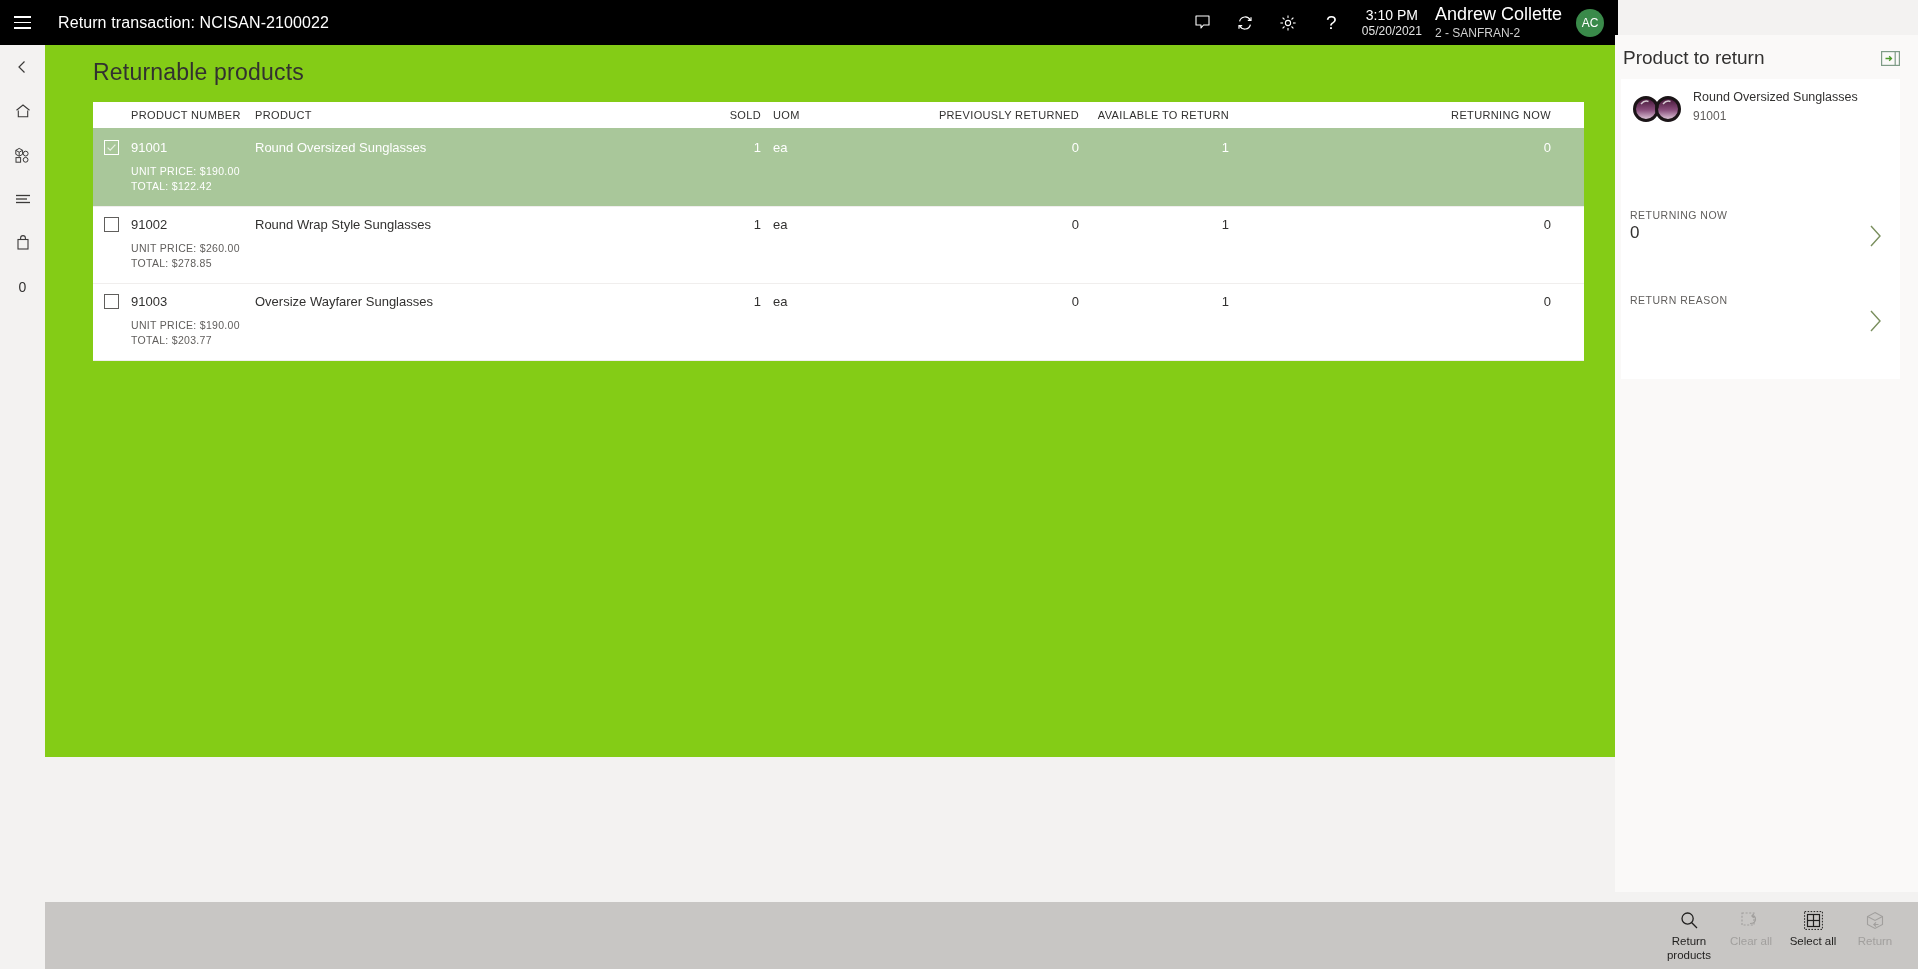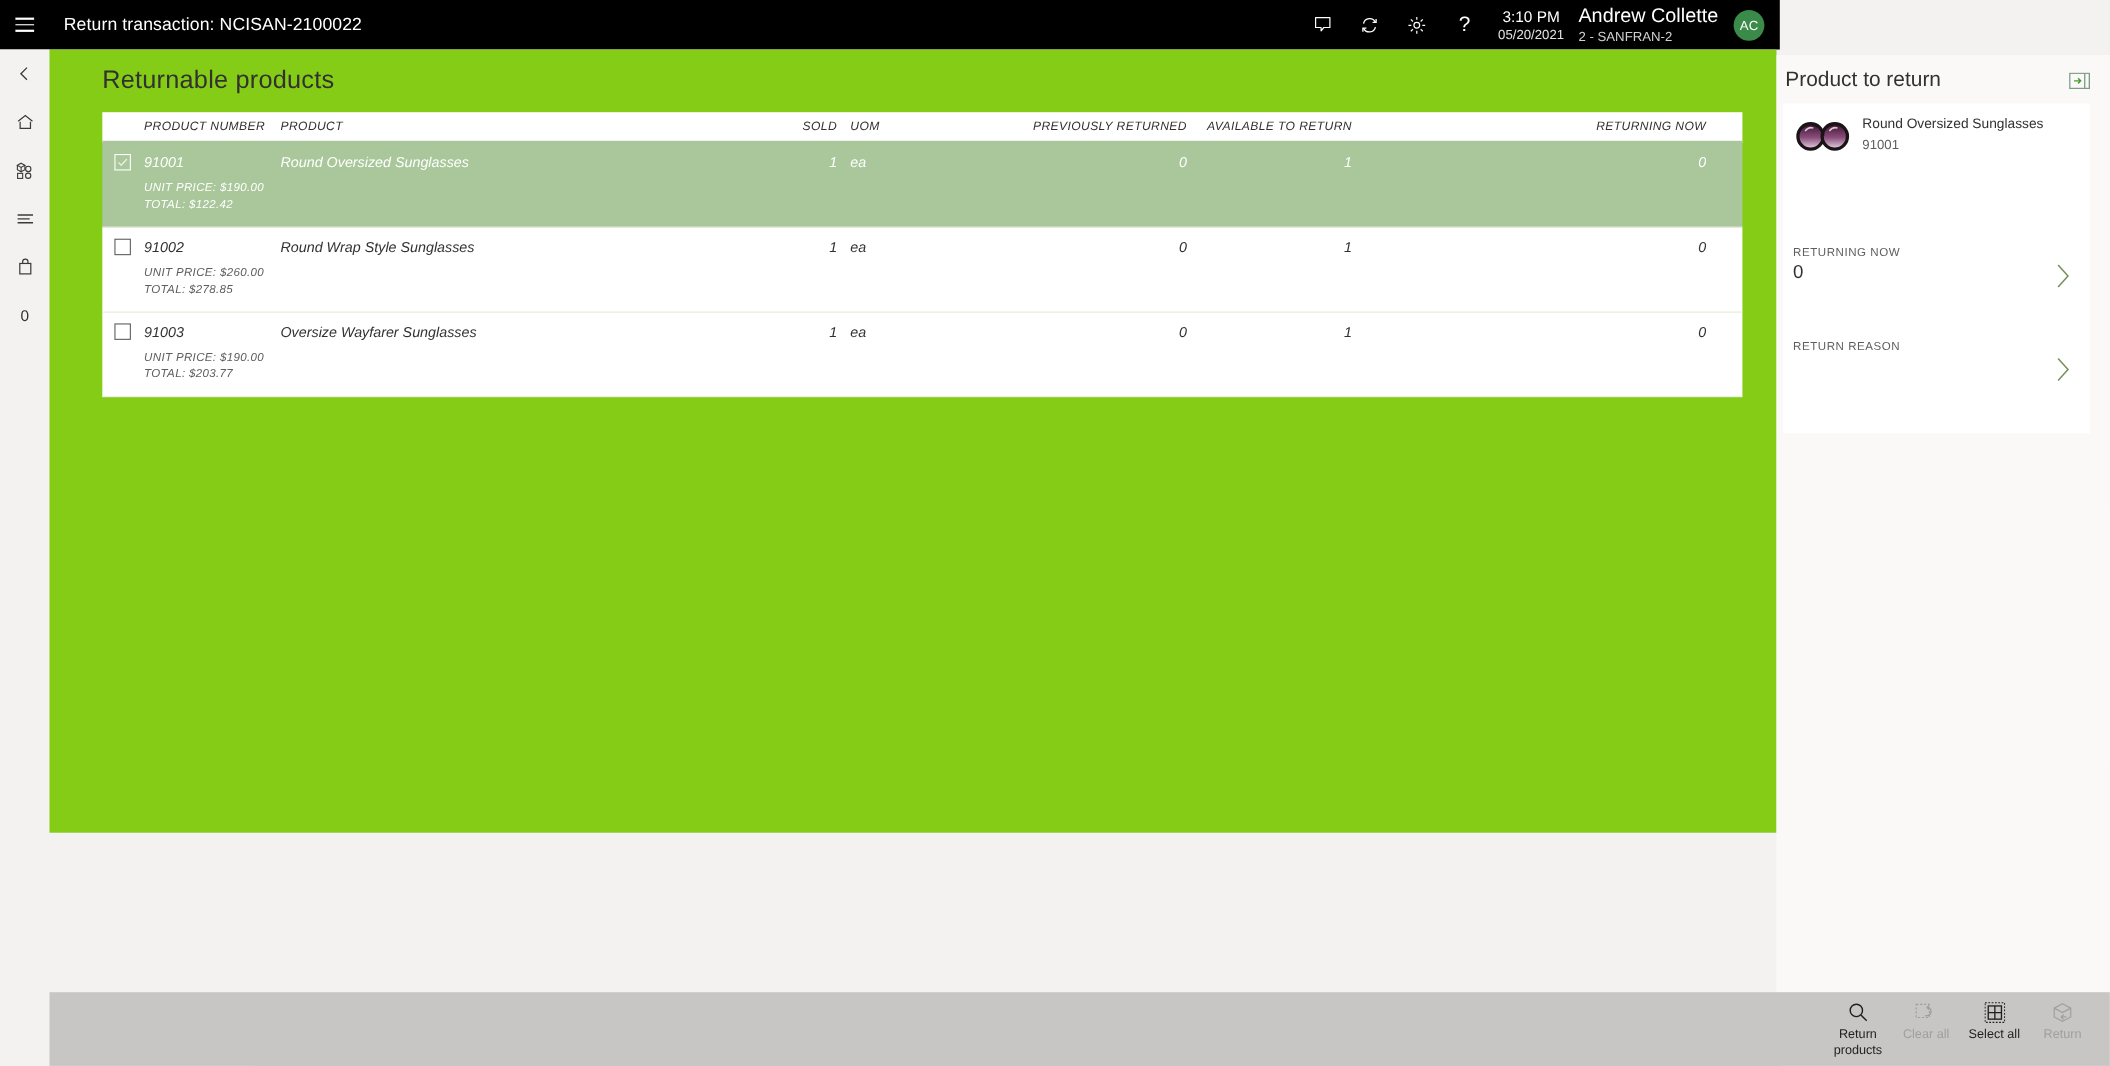--- a/index.html
+++ b/index.html
@@ -76,21 +76,21 @@
   
   .main {
     position: absolute; left: 45px; top: 45px; width: 1570px; height: 712px;
     background: #84cc16;
   }
   .page-title {
     font-size: 23px; font-weight: 400; color: #323130;
     padding: 14px 0 14px 48px; letter-spacing: .2px;
   }
 
-  .table { position: absolute; left: 48px; top: 57px; width: 1491px; font-style: italic; }
+  .table { position: absolute; left: 48px; top: 57px; width: 1491px; }
   .thead {
     display: flex; align-items: center; height: 28px; background: #ffffff;
     border-bottom: 2px solid #a9c79a; font-size: 11px; color: #323130;
     letter-spacing: .35px;
   }
   .thead .th { white-space: nowrap; }
 
   .col-check   { width: 38px; flex: none; }
   .col-number  { width: 124px; flex: none; }
   .col-product { width: 430px; flex: none; }
@@ -114,21 +114,21 @@
   .cbox {
     width: 15px; height: 15px; border: 1px solid #605e5c; background: transparent;
     display: flex; align-items: center; justify-content: center;
     margin-left: 11px; cursor: pointer;
   }
   .row.selected .cbox { border-color: #ffffff; }
   .cbox svg { display: block; }
 
   
   .rpanel {
-    position: absolute; left: 1615px; top: 50px; width: 303px; height: 857px;
+    position: absolute; left: 1615px; top: 35px; width: 303px; height: 857px;
     background: #faf9f8;
   }
   .rpanel-head {
     display: flex; align-items: center; justify-content: space-between;
     padding: 12px 18px 10px 8px;
   }
   .rpanel-title { font-size: 19px; color: #323130; font-weight: 400; }
   .expand-icon { cursor: pointer; display: flex; align-items: center; }
   .rpanel-card {
     margin: 0 18px 0 6px; background: #ffffff; height: 300px; position: relative;

